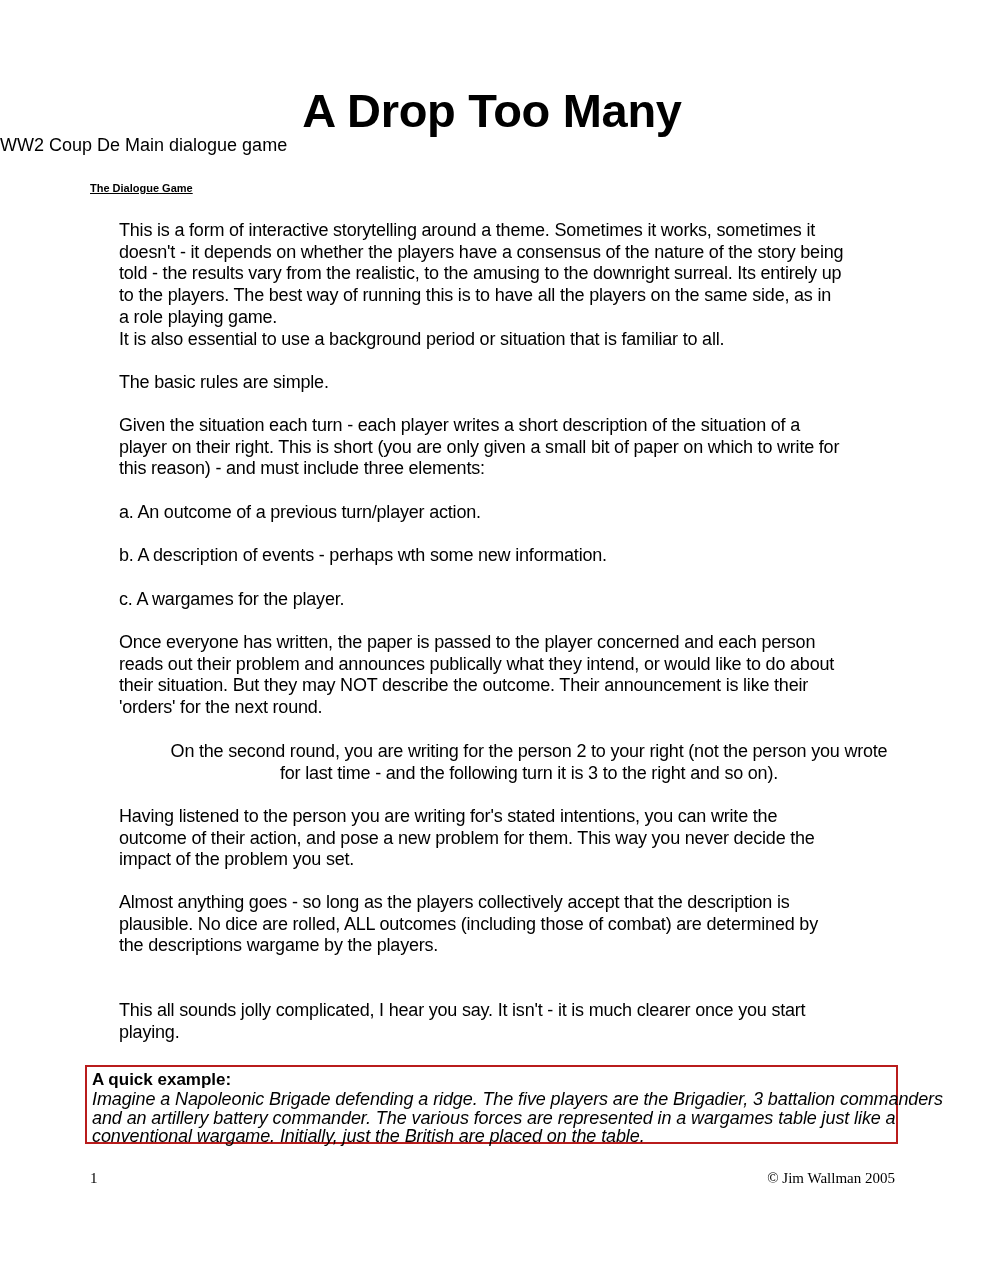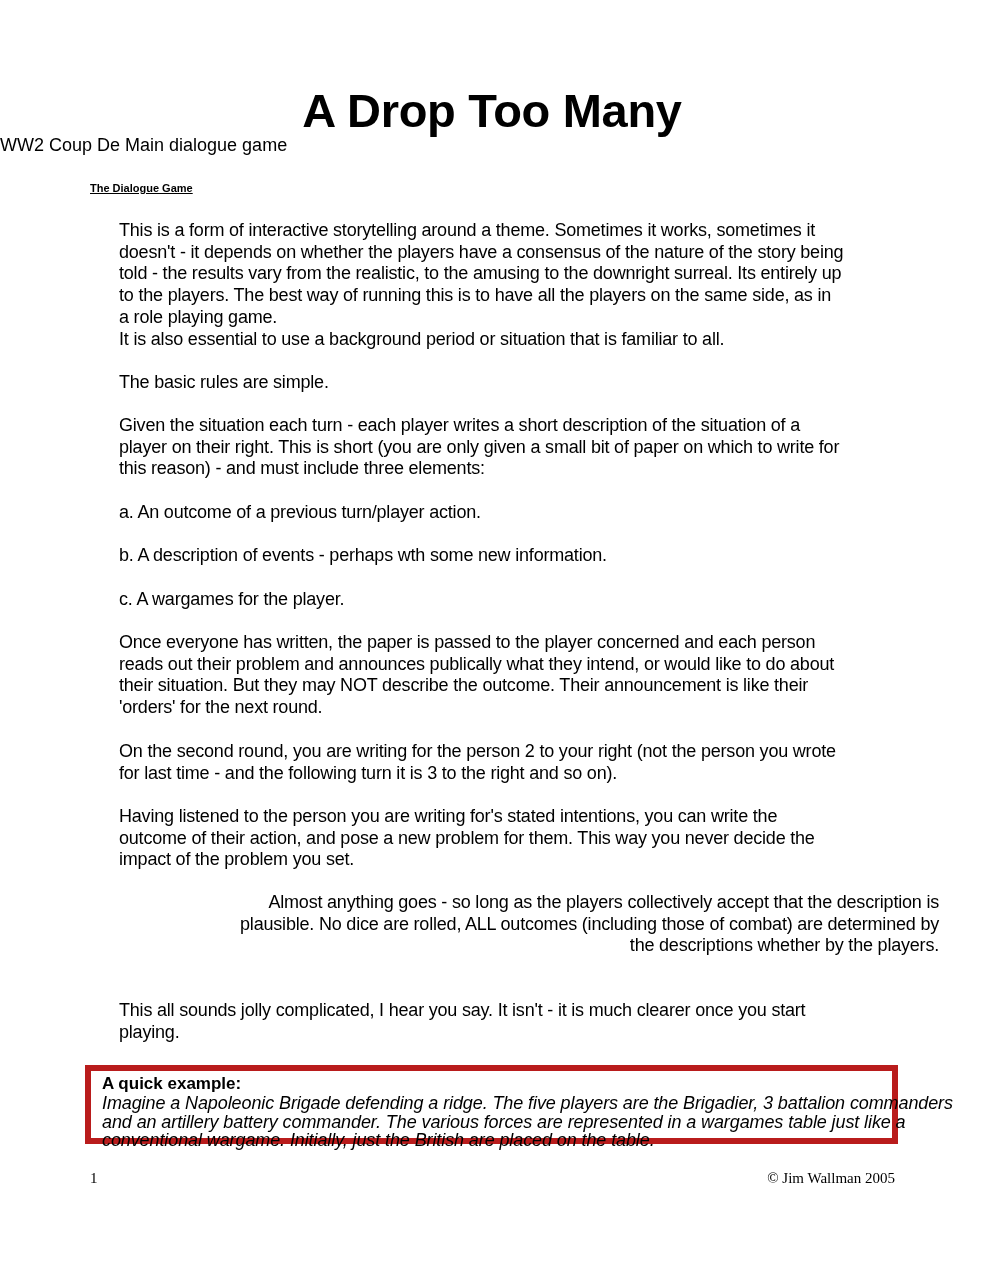--- a/index.html
+++ b/index.html
@@ -20,21 +20,21 @@
     text-decoration: underline;
   }
   .body {
     position: absolute; left: 90px; width: 815px;
     font-family: "Liberation Sans", sans-serif; font-size: 18px; line-height: 21.7px; margin-left: 29px;
   }
   .body p { margin: 0; white-space: nowrap; letter-spacing: -0.2px; }
   .p { position: absolute; left: 90px; width: 820px; }
   .example-box {
     position: absolute; left: 85px; top: 1065px; width: 813px; height: 79px;
-    border: 6px solid #b91c1c; box-sizing: border-box; padding: 3px 11px;
+    border: 2px solid #b91c1c; box-sizing: border-box; padding: 3px 5px;
   }
   .example-title {
     font-family: "Liberation Sans", sans-serif; font-weight: bold; font-size: 17px; line-height: 20px;
   }
   .example-text {
     font-family: "Liberation Sans", sans-serif; font-style: italic; font-size: 18px; line-height: 18.5px;
     letter-spacing: -0.1px;
   }
   .example-text div { white-space: nowrap; }
   .footer {
@@ -81,35 +81,35 @@
     <p>c.  A wargames for the player.</p>
   </div>
 
   <div class="body p" style="top:632px;">
     <p>Once everyone has written, the paper is passed to the player concerned and each person</p>
     <p>reads out their problem and announces publically what they intend, or would like to do about</p>
     <p>their situation.  But they may NOT describe the outcome.  Their announcement is like their</p>
     <p>'orders' for the next round.</p>
   </div>
 
-  <div class="body p" style="top:741px;">
+  <div class="body p" style="top:741px;text-align:center;">
     <p>On the second round, you are writing for the person 2 to your right (not the person you wrote</p>
     <p>for last time - and the following turn it is 3 to the right and so on).</p>
   </div>
 
   <div class="body p" style="top:806px;">
     <p>Having listened to the person you are writing for's stated intentions, you can write the</p>
     <p>outcome of their action, and pose a new problem for them.  This way you never decide the</p>
     <p>impact of the problem you set.</p>
   </div>
 
-  <div class="body p" style="top:892px;text-align:right;">
+  <div class="body p" style="top:892px;">
     <p>Almost anything goes - so long as the players collectively accept that the description is</p>
     <p>plausible.  No dice are rolled, ALL outcomes (including those of combat) are determined by</p>
-    <p>the descriptions whether by the players.</p>
+    <p>the descriptions wargame by the players.</p>
   </div>
 
   <div class="body p" style="top:1000px;">
     <p>This all sounds jolly complicated, I hear you say.  It isn't - it is much clearer once you start</p>
     <p>playing.</p>
   </div>
 
   <div class="example-box">
     <div class="example-title">A quick example:</div>
     <div class="example-text">

